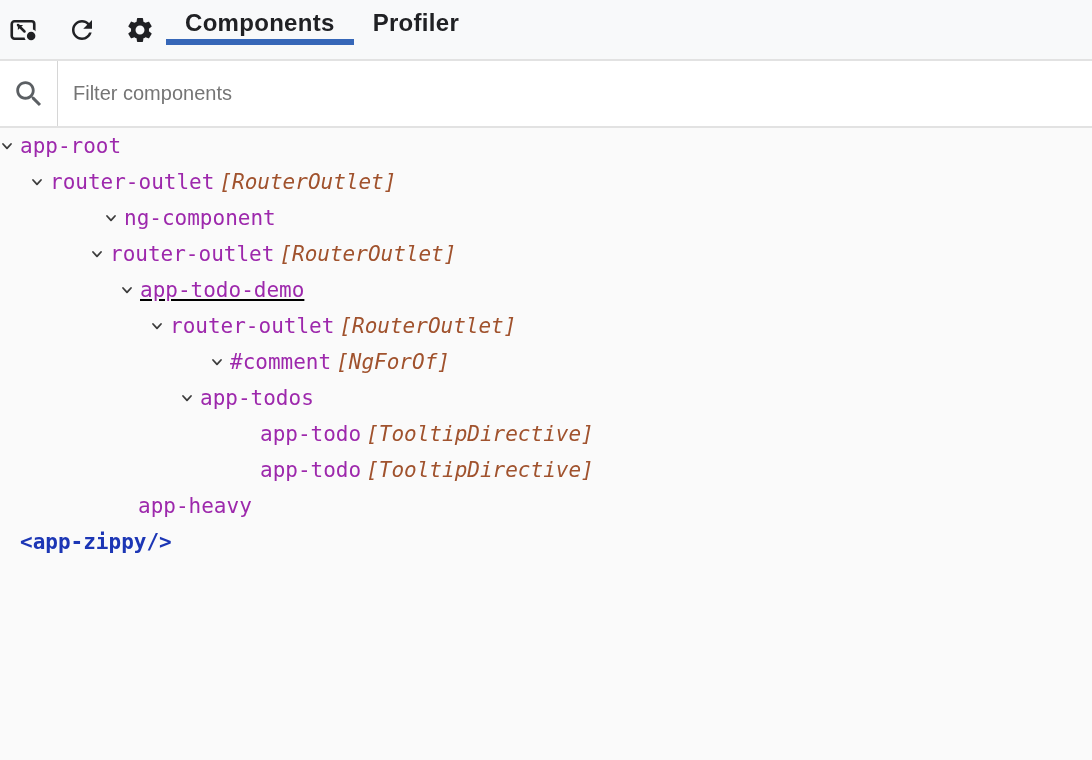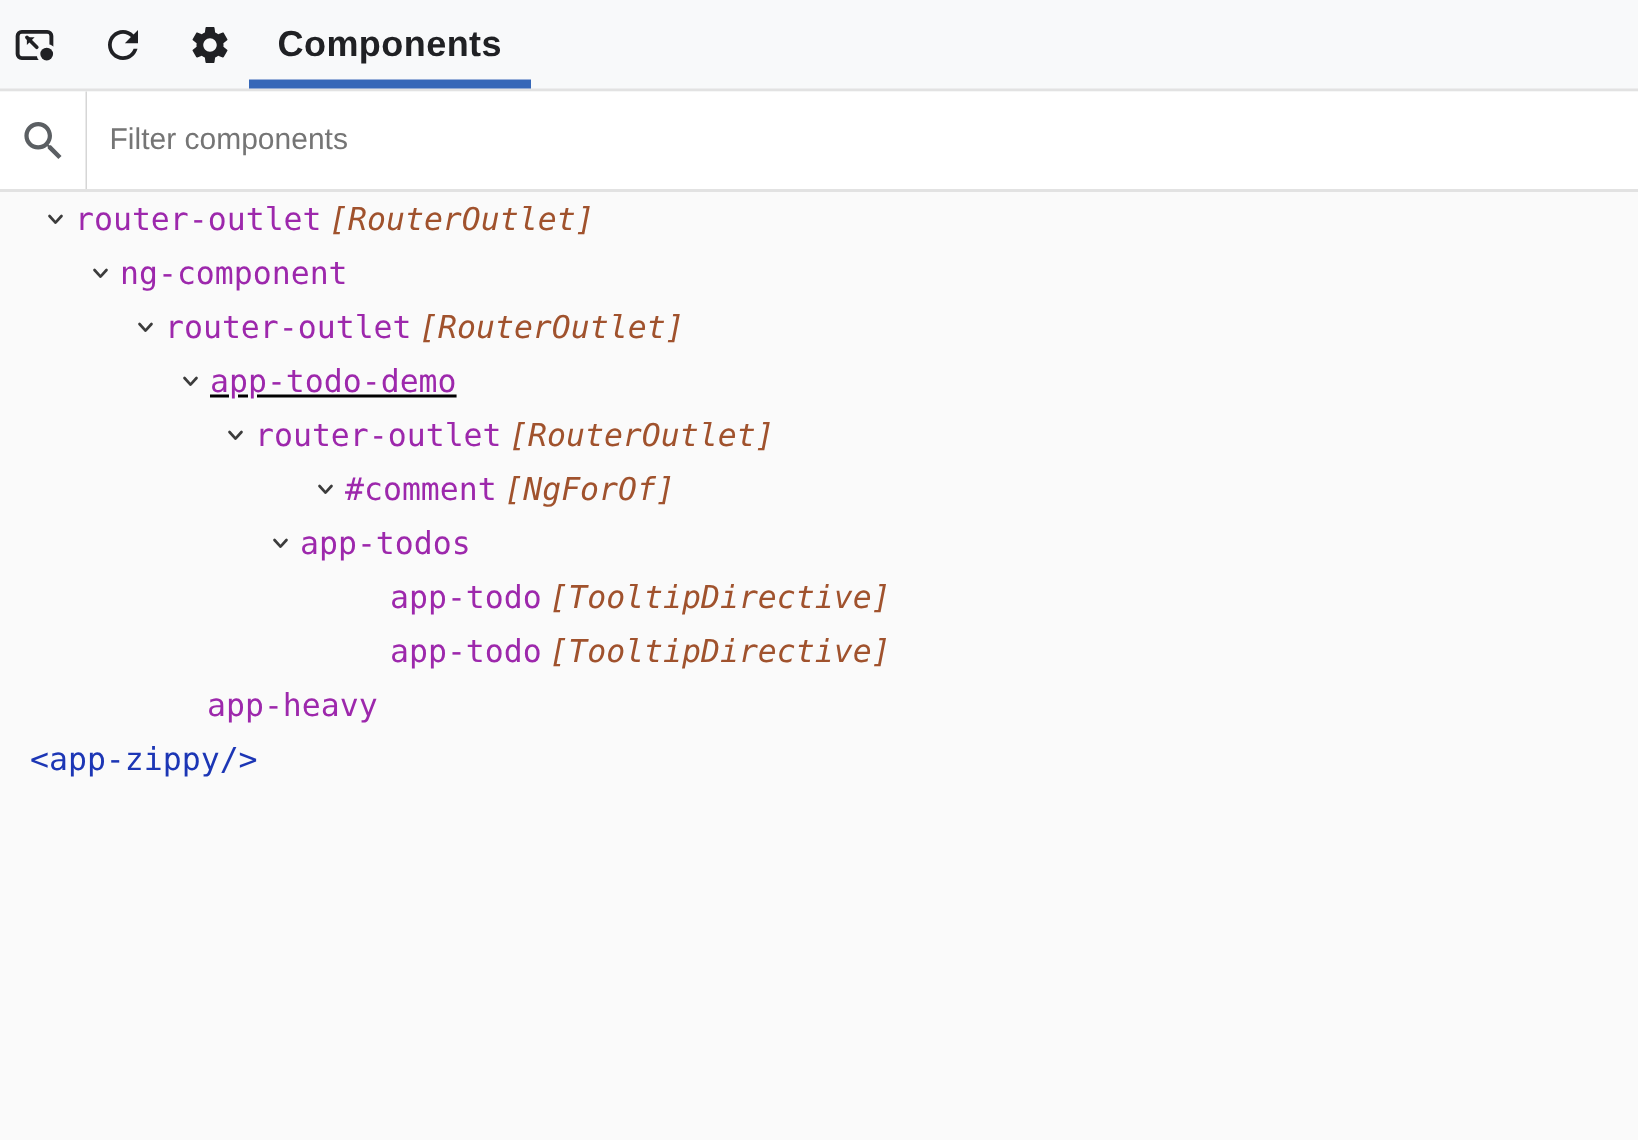--- a/index.html
+++ b/index.html
@@ -22,21 +22,21 @@
     display:flex;align-items:center;justify-content:center;
     background:transparent;border:none;padding:0;cursor:pointer;
   }
   .icon-btn svg{display:block;}
   .btn-inspect{margin-left:7px;}
   .btn-refresh{margin-left:27px;}
   .btn-settings{margin-left:26px;}
   .tabs{display:flex;margin-left:10px;}
   .tab{
     position:relative;
-    height:59px;
+    height:45px;
     display:flex;align-items:center;
     padding:0 19px;
     font-size:24px;
     font-weight:600;
     letter-spacing:.3px;
     color:#202124;
     cursor:pointer;
     user-select:none;
   }
   .tab .underline{
@@ -77,21 +77,21 @@
     height:36px;
     display:flex;align-items:center;
     white-space:pre;
     cursor:pointer;
   }
   .twistie{
     width:20px;flex:none;
     display:flex;align-items:center;
   }
   .node-name{color:var(--c-component,#9d28ac);}
-  .node-element{color:var(--c-element,#1c36b5);}
+  .node-element{color:var(--c-element,#1c36b5);font-weight:bold;}
   .node-directive{color:var(--c-directive,#a0522d);margin-left:5px;font-style:italic;}
 </style>
 </head>
 <body>
 
 <div class="toolbar">
 
   <button class="icon-btn btn-inspect">
     <svg width="30" height="30" viewBox="0 0 24 24">
       <rect x="3" y="5" width="18" height="14" rx="2.2" fill="none" stroke="#202124" stroke-width="2.1"></rect>
@@ -112,37 +112,44 @@
     <svg width="30" height="30" viewBox="0 0 24 24">
       <path fill="#202124" d="M19.14 12.94c.04-.3.06-.61.06-.94 0-.32-.02-.64-.07-.94l2.03-1.58c.18-.14.23-.41.12-.61l-1.92-3.32c-.12-.22-.37-.29-.59-.22l-2.39.96c-.5-.38-1.03-.7-1.62-.94l-.36-2.54c-.04-.24-.24-.41-.48-.41h-3.84c-.24 0-.43.17-.47.41l-.36 2.54c-.59.24-1.13.57-1.62.94l-2.39-.96c-.22-.08-.47 0-.59.22L2.74 8.87c-.12.21-.08.47.12.61l2.03 1.58c-.05.3-.09.63-.09.94s.02.64.07.94l-2.03 1.58c-.18.14-.23.41-.12.61l1.92 3.32c.12.22.37.29.59.22l2.39-.96c.5.38 1.03.7 1.62.94l.36 2.54c.05.24.24.41.48.41h3.84c.24 0 .44-.17.47-.41l.36-2.54c.59-.24 1.13-.56 1.62-.94l2.39.96c.22.08.47 0 .59-.22l1.92-3.32c.12-.22.07-.47-.12-.61l-2.01-1.58zM12 15.6c-1.98 0-3.6-1.62-3.6-3.6s1.62-3.6 3.6-3.6 3.6 1.62 3.6 3.6-1.62 3.6-3.6 3.6z"></path>
     </svg>
   </button>
 
   <div class="tabs">
     <div class="tab active">
       <span>Components</span>
       <span class="underline"></span>
     </div>
+    <div class="tab">
+      <span>Profiler</span>
+
+    </div>
   </div>
 </div>
 
 <div class="filterbar">
   <div class="search-box">
     <svg width="34" height="34" viewBox="0 0 24 24">
       <path fill="#5b5f63" d="M15.5 14h-.79l-.28-.27C15.41 12.59 16 11.11 16 9.5 16 5.91 13.09 3 9.5 3S3 5.91 3 9.5 5.91 16 9.5 16c1.61 0 3.09-.59 4.23-1.57l.27.28v.79l5 4.99L20.49 19l-4.99-5zm-6 0C7.01 14 5 11.99 5 9.5S7.01 5 9.5 5 14 7.01 14 9.5 11.99 14 9.5 14z"></path>
     </svg>
   </div>
   <input class="filter-input" type="text" placeholder="Filter components" style="">
 </div>
 
 <div class="tree" id="component-tree">
+    <div class="tree-row" style="padding-left: 0px;"><span class="twistie"><svg width="14" height="14" viewBox="0 0 14 14">
+          <polyline points="3,5 7,9.4 11,5" fill="none" stroke="#3c3c3c" stroke-width="1.8" stroke-linecap="round" stroke-linejoin="round"></polyline>
+        </svg></span><span class="node-name">app-root</span></div>
     <div class="tree-row" style="padding-left: 30px;"><span class="twistie"><svg width="14" height="14" viewBox="0 0 14 14">
           <polyline points="3,5 7,9.4 11,5" fill="none" stroke="#3c3c3c" stroke-width="1.8" stroke-linecap="round" stroke-linejoin="round"></polyline>
         </svg></span><span class="node-name">router-outlet</span><span class="node-directive">[RouterOutlet]</span></div>
-    <div class="tree-row" style="padding-left: 60px;"><span class="twistie"><svg width="14" height="14" viewBox="0 0 14 14">
+    <div class="tree-row" style="padding-left: 60px; margin-left: 44px;"><span class="twistie"><svg width="14" height="14" viewBox="0 0 14 14">
           <polyline points="3,5 7,9.4 11,5" fill="none" stroke="#3c3c3c" stroke-width="1.8" stroke-linecap="round" stroke-linejoin="round"></polyline>
         </svg></span><span class="node-name">ng-component</span></div>
     <div class="tree-row" style="padding-left: 90px;"><span class="twistie"><svg width="14" height="14" viewBox="0 0 14 14">
           <polyline points="3,5 7,9.4 11,5" fill="none" stroke="#3c3c3c" stroke-width="1.8" stroke-linecap="round" stroke-linejoin="round"></polyline>
         </svg></span><span class="node-name">router-outlet</span><span class="node-directive">[RouterOutlet]</span></div>
     <div class="tree-row" style="padding-left: 120px; text-decoration: underline;"><span class="twistie"><svg width="14" height="14" viewBox="0 0 14 14">
           <polyline points="3,5 7,9.4 11,5" fill="none" stroke="#3c3c3c" stroke-width="1.8" stroke-linecap="round" stroke-linejoin="round"></polyline>
         </svg></span><span class="node-name">app-todo-demo</span></div>
     <div class="tree-row" style="padding-left: 150px;"><span class="twistie"><svg width="14" height="14" viewBox="0 0 14 14">
           <polyline points="3,5 7,9.4 11,5" fill="none" stroke="#3c3c3c" stroke-width="1.8" stroke-linecap="round" stroke-linejoin="round"></polyline>

